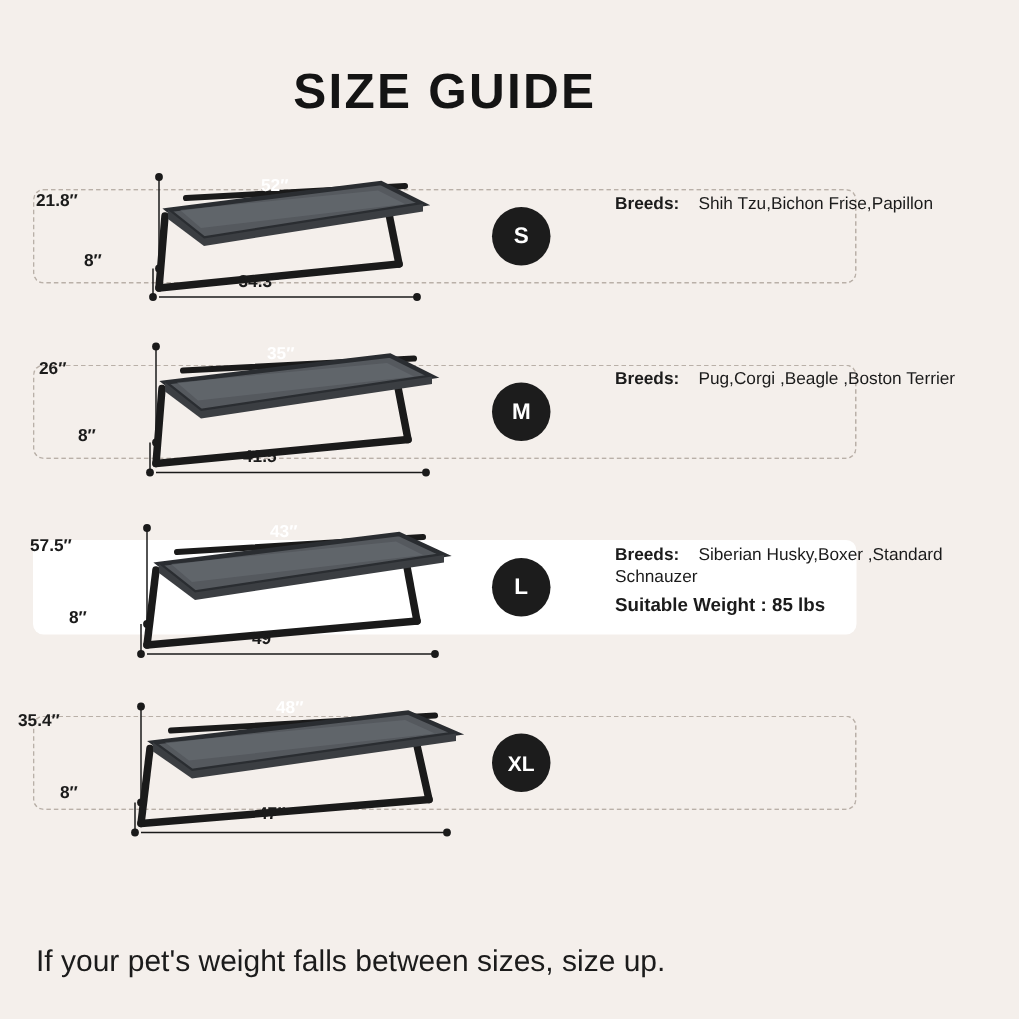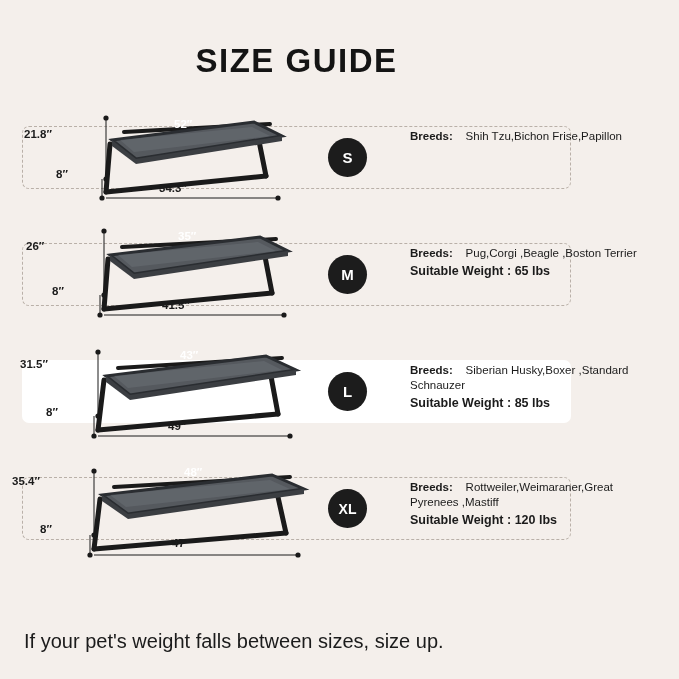--- a/index.html
+++ b/index.html
@@ -198,21 +198,20 @@
       <div class="dimlabel" style="left:162px; top:84px;">41.5″</div>
 
       <div class="badge">M</div>
 
       <div class="info">
         <span class="breeds-line">
           <span class="lbl">Breeds:</span>
           &nbsp;&nbsp;
           <span class="breeds-text">Pug,Corgi ,Beagle ,Boston Terrier</span>
         </span>
-        <span class="weight">Suitable Weight : 65 lbs</span>
       </div>
     </div>
 
     <div class="row">
       <div class="card solid"></div>
 
       <div class="bed" style="left:50px; top:-4px;">
         <svg width="300" height="120" viewBox="0 0 300 120">
           <g stroke="#1a1a1a" stroke-width="1" fill="none">
             <line x1="48" y1="24" x2="48" y2="88"></line>
@@ -231,21 +230,21 @@
             <path d="M48 102 L228 86"></path>
             <path d="M68 40 L232 30" stroke-width="4"></path>
           </g>
           <polygon points="56,48 216,28 246,42 80,67" fill="#55595e" stroke="#2a2d31" stroke-width="3"></polygon>
           <polygon points="64,48 214,33 232,42 78,60" fill="#6a6f75" opacity="0.55"></polygon>
           <polygon points="56,48 80,67 80,72 56,54" fill="#3b3e42"></polygon>
           <polygon points="246,42 80,67 80,72 246,47" fill="#3b3e42"></polygon>
         </svg>
       </div>
 
-      <div class="dimlabel" style="left:20px; top:26px;">31.5″</div>
+      <div class="dimlabel" style="left:20px; top:26px;">57.5″</div>
       <div class="dimlabel" style="left:46px; top:74px;">8″</div>
       <div class="dimlabel white" style="left:180px; top:17px;">43″</div>
       <div class="dimlabel" style="left:168px; top:88px;">49″</div>
 
       <div class="badge">L</div>
 
       <div class="info">
         <span class="breeds-line">
           <span class="lbl">Breeds:</span>
           &nbsp;&nbsp;
@@ -284,26 +283,18 @@
         </svg>
       </div>
 
       <div class="dimlabel" style="left:12px; top:26px;">35.4″</div>
       <div class="dimlabel" style="left:40px; top:74px;">8″</div>
       <div class="dimlabel white" style="left:184px; top:17px;">48″</div>
       <div class="dimlabel" style="left:172px; top:88px;">47″</div>
 
       <div class="badge xl">XL</div>
 
-      <div class="info">
-        <span class="breeds-line">
-          <span class="lbl">Breeds:</span>
-          &nbsp;&nbsp;
-          <span class="breeds-text">Rottweiler,Weimaraner,Great Pyrenees ,Mastiff</span>
-        </span>
-        <span class="weight">Suitable Weight : 120 lbs</span>
-      </div>
     </div>
 
   </div>
 
   <div class="footer">If your pet's weight falls between sizes, size up.</div>
 </div>
 
 </body></html>

